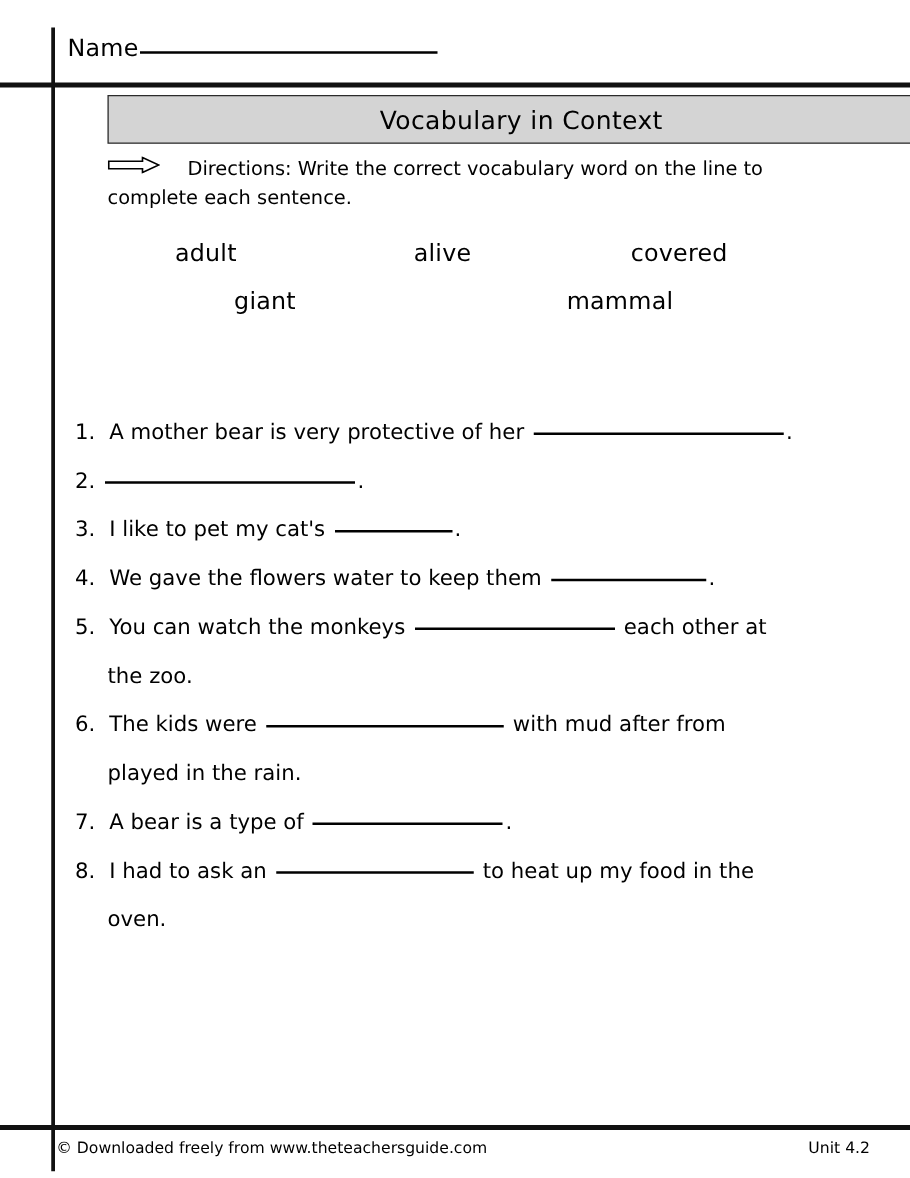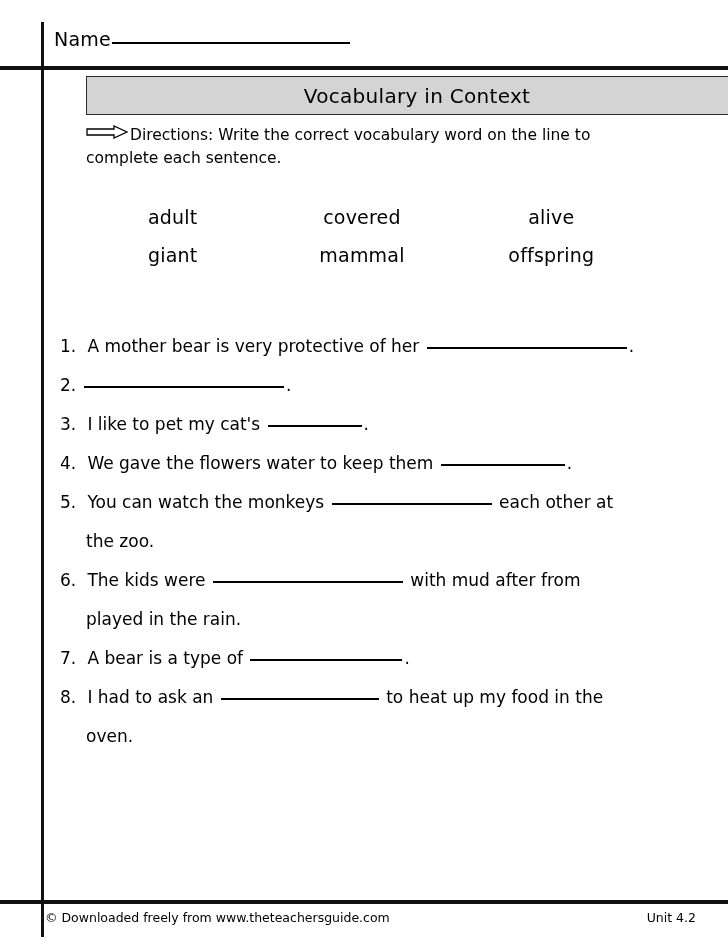--- a/index.html
+++ b/index.html
@@ -93,29 +93,28 @@
     font-size: 15.5px;
     line-height: 22px;
   }
   .arrow-icon {
     display: inline-block;
     vertical-align: middle;
     margin-right: 2px;
     position: relative;
     top: -2px;
   }
-  .dir-label { white-space: pre; }
+  .dir-label { white-space: pre; margin-left: 20px; }
 
   
   .word-bank {
     position: absolute;
-    left: 78px;
+    left: 70px;
     top: 192px;
     width: 568px;
-    margin-top: 14px;
   }
   .wb-row {
     display: flex;
     width: 100%;
     margin-bottom: 16px;
   }
   .wb-cell {
     flex: 1 1 25%;
     text-align: center;
     font-size: 19px;
@@ -193,27 +192,26 @@
     <span class="arrow-icon">
       <svg width="42" height="14" viewBox="0 0 42 14" aria-hidden="true">
         <path d="M1 4 L28 4 L28 1 L41 7 L28 13 L28 10 L1 10 Z" fill="#ffffff" stroke="#000000" stroke-width="1.3" stroke-linejoin="miter"></path>
       </svg>
     </span><span class="dir-label">Directions:</span><span>  Write the correct vocabulary word on the line to complete each sentence.</span>
   </div>
 
   <div class="word-bank">
       <div class="wb-row">
         <div class="wb-cell">adult</div>
+        <div class="wb-cell">alive</div>
         <div class="wb-cell">covered</div>
-        <div class="wb-cell">alive</div>
       </div>
       <div class="wb-row">
         <div class="wb-cell">giant</div>
         <div class="wb-cell">mammal</div>
-        <div class="wb-cell">offspring</div>
       </div>
     </div>
 
   <div class="questions">
       <div class="q-line"><span class="q-num">1.</span><span> A mother bear is very protective of her </span><span class="blank" style="width: 200px;"></span><span>.</span></div>
       <div class="q-line"><span class="q-num">2.</span><span class="blank" style="width: 200px;"></span><span>.</span></div>
       <div class="q-line"><span class="q-num">3.</span><span> I like to pet my cat's </span><span class="blank" style="width: 94px;"></span><span>.</span></div>
       <div class="q-line"><span class="q-num">4.</span><span> We gave the flowers water to keep them </span><span class="blank" style="width: 124px;"></span><span>.</span></div>
       <div class="q-line"><span class="q-num">5.</span><span> You can watch the monkeys </span><span class="blank" style="width: 160px;"></span><span> each other at</span></div>
       <div class="q-line q-cont"><span>the zoo.</span></div>

